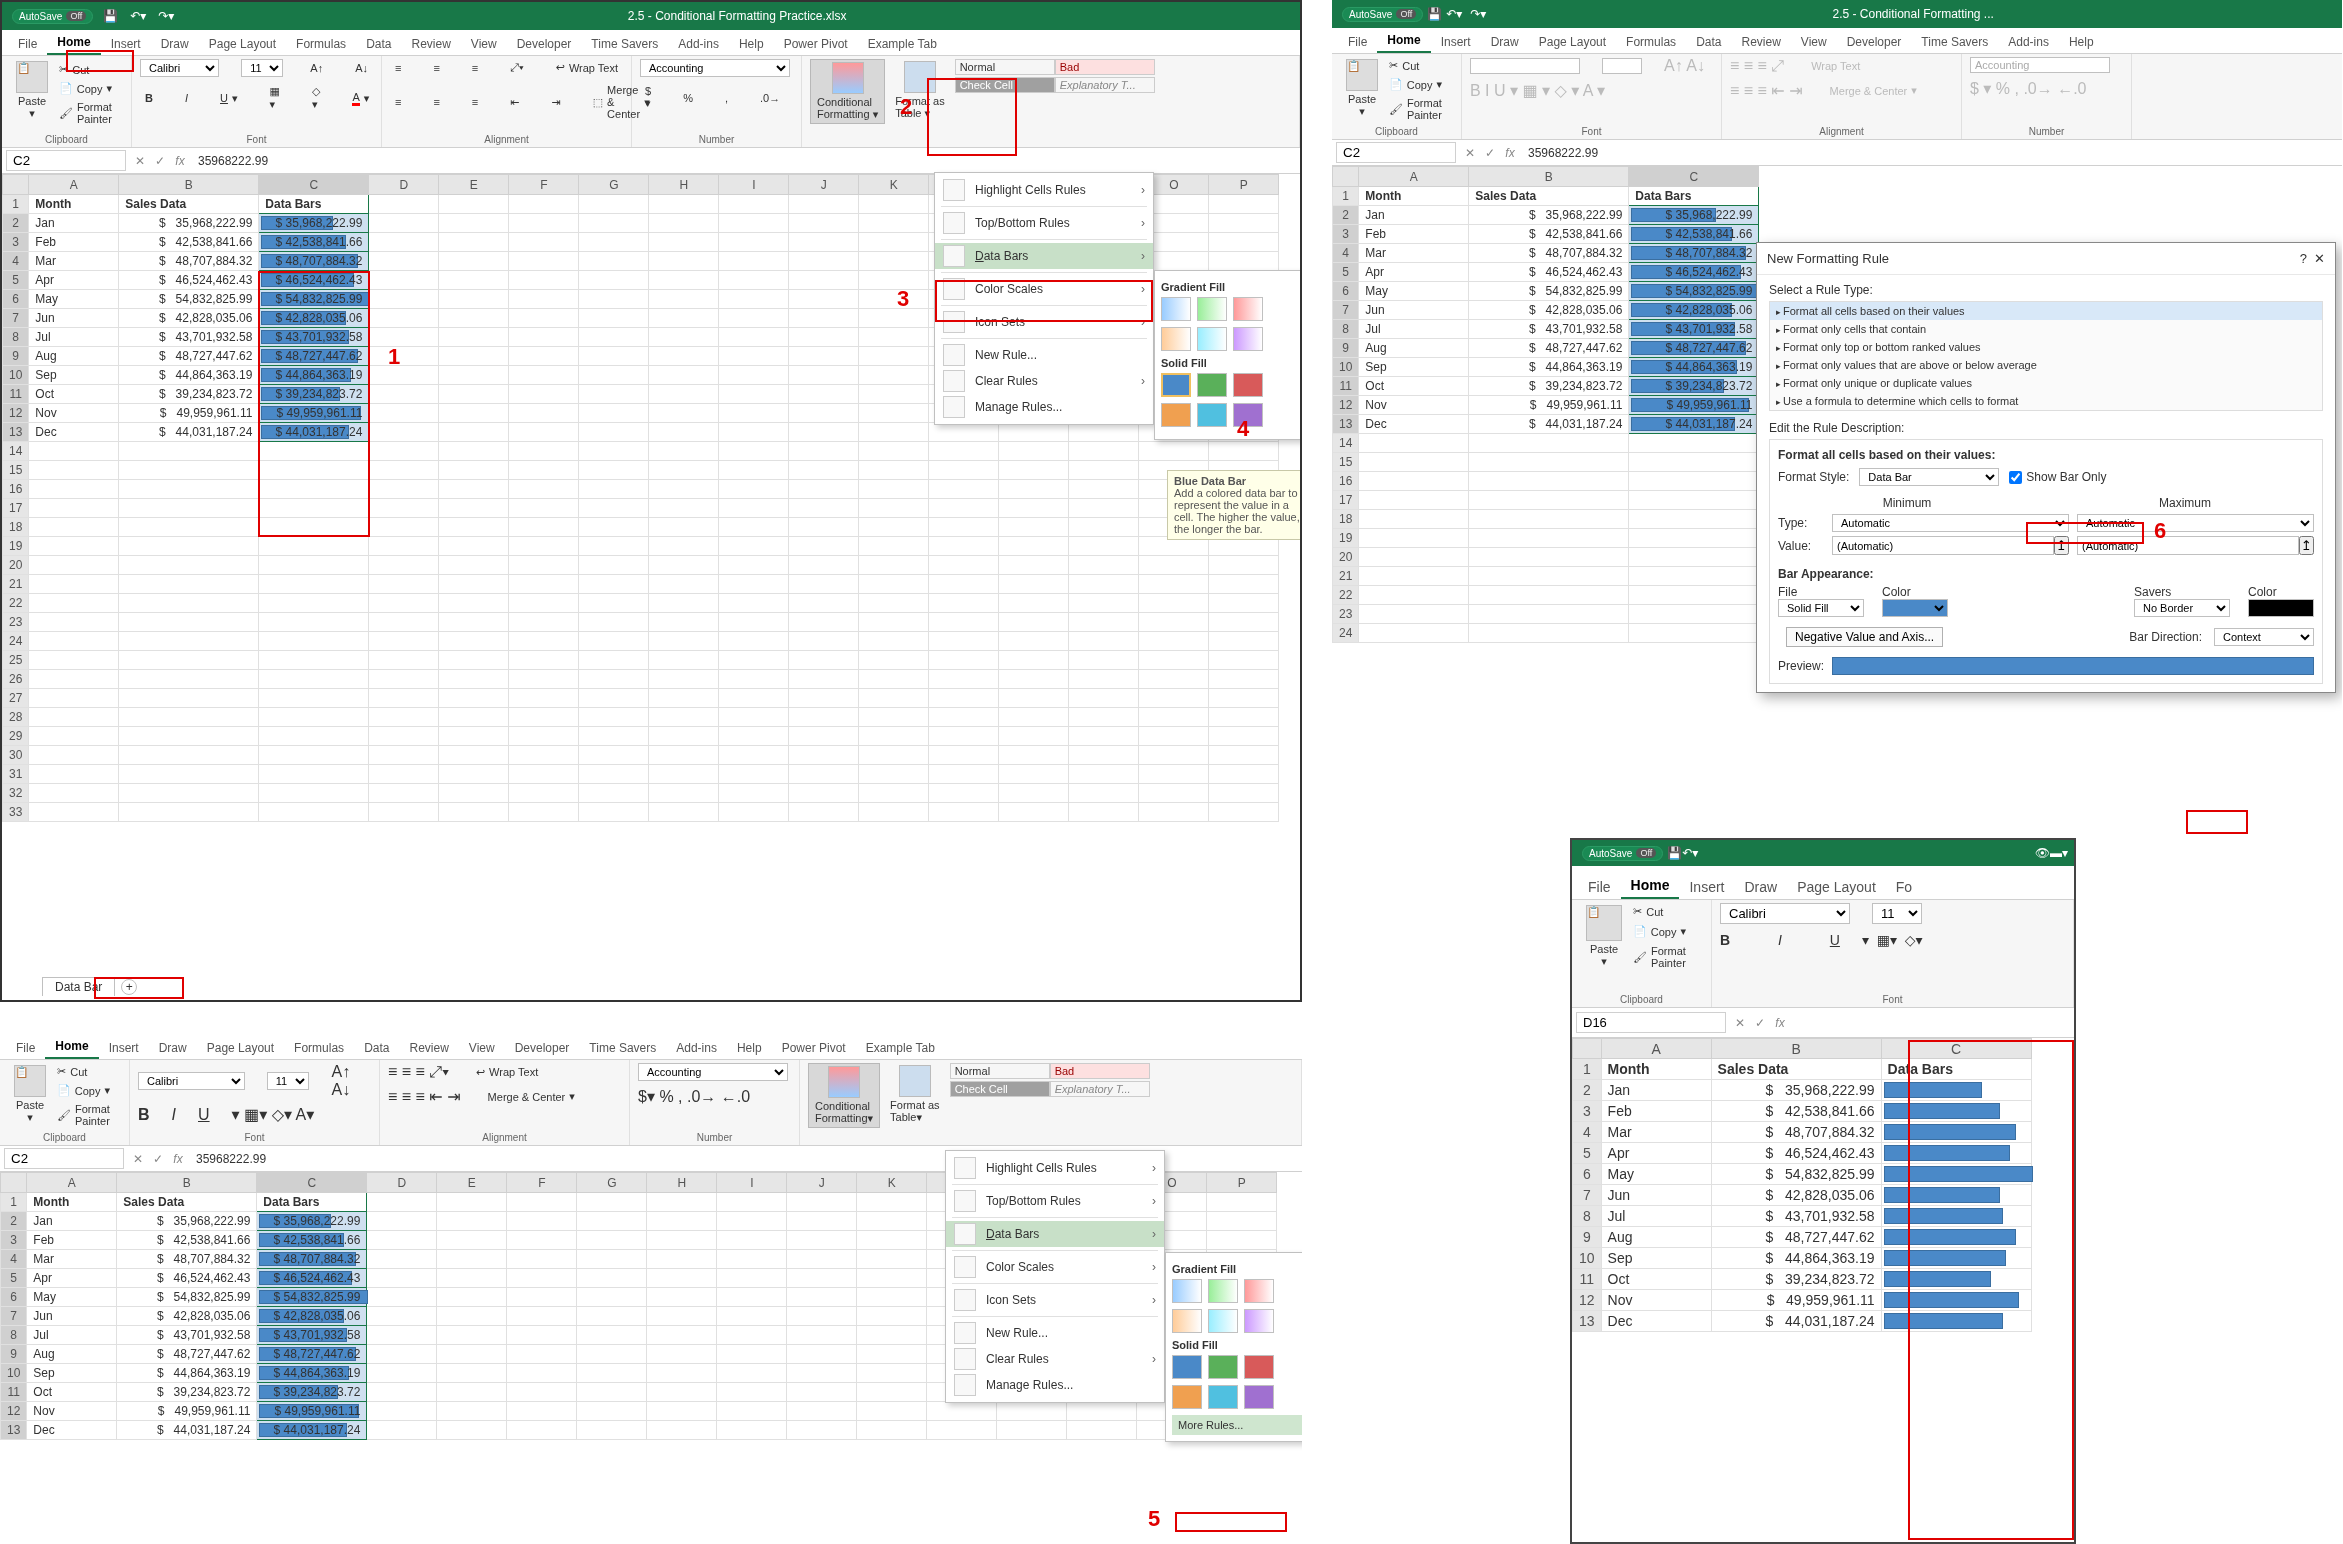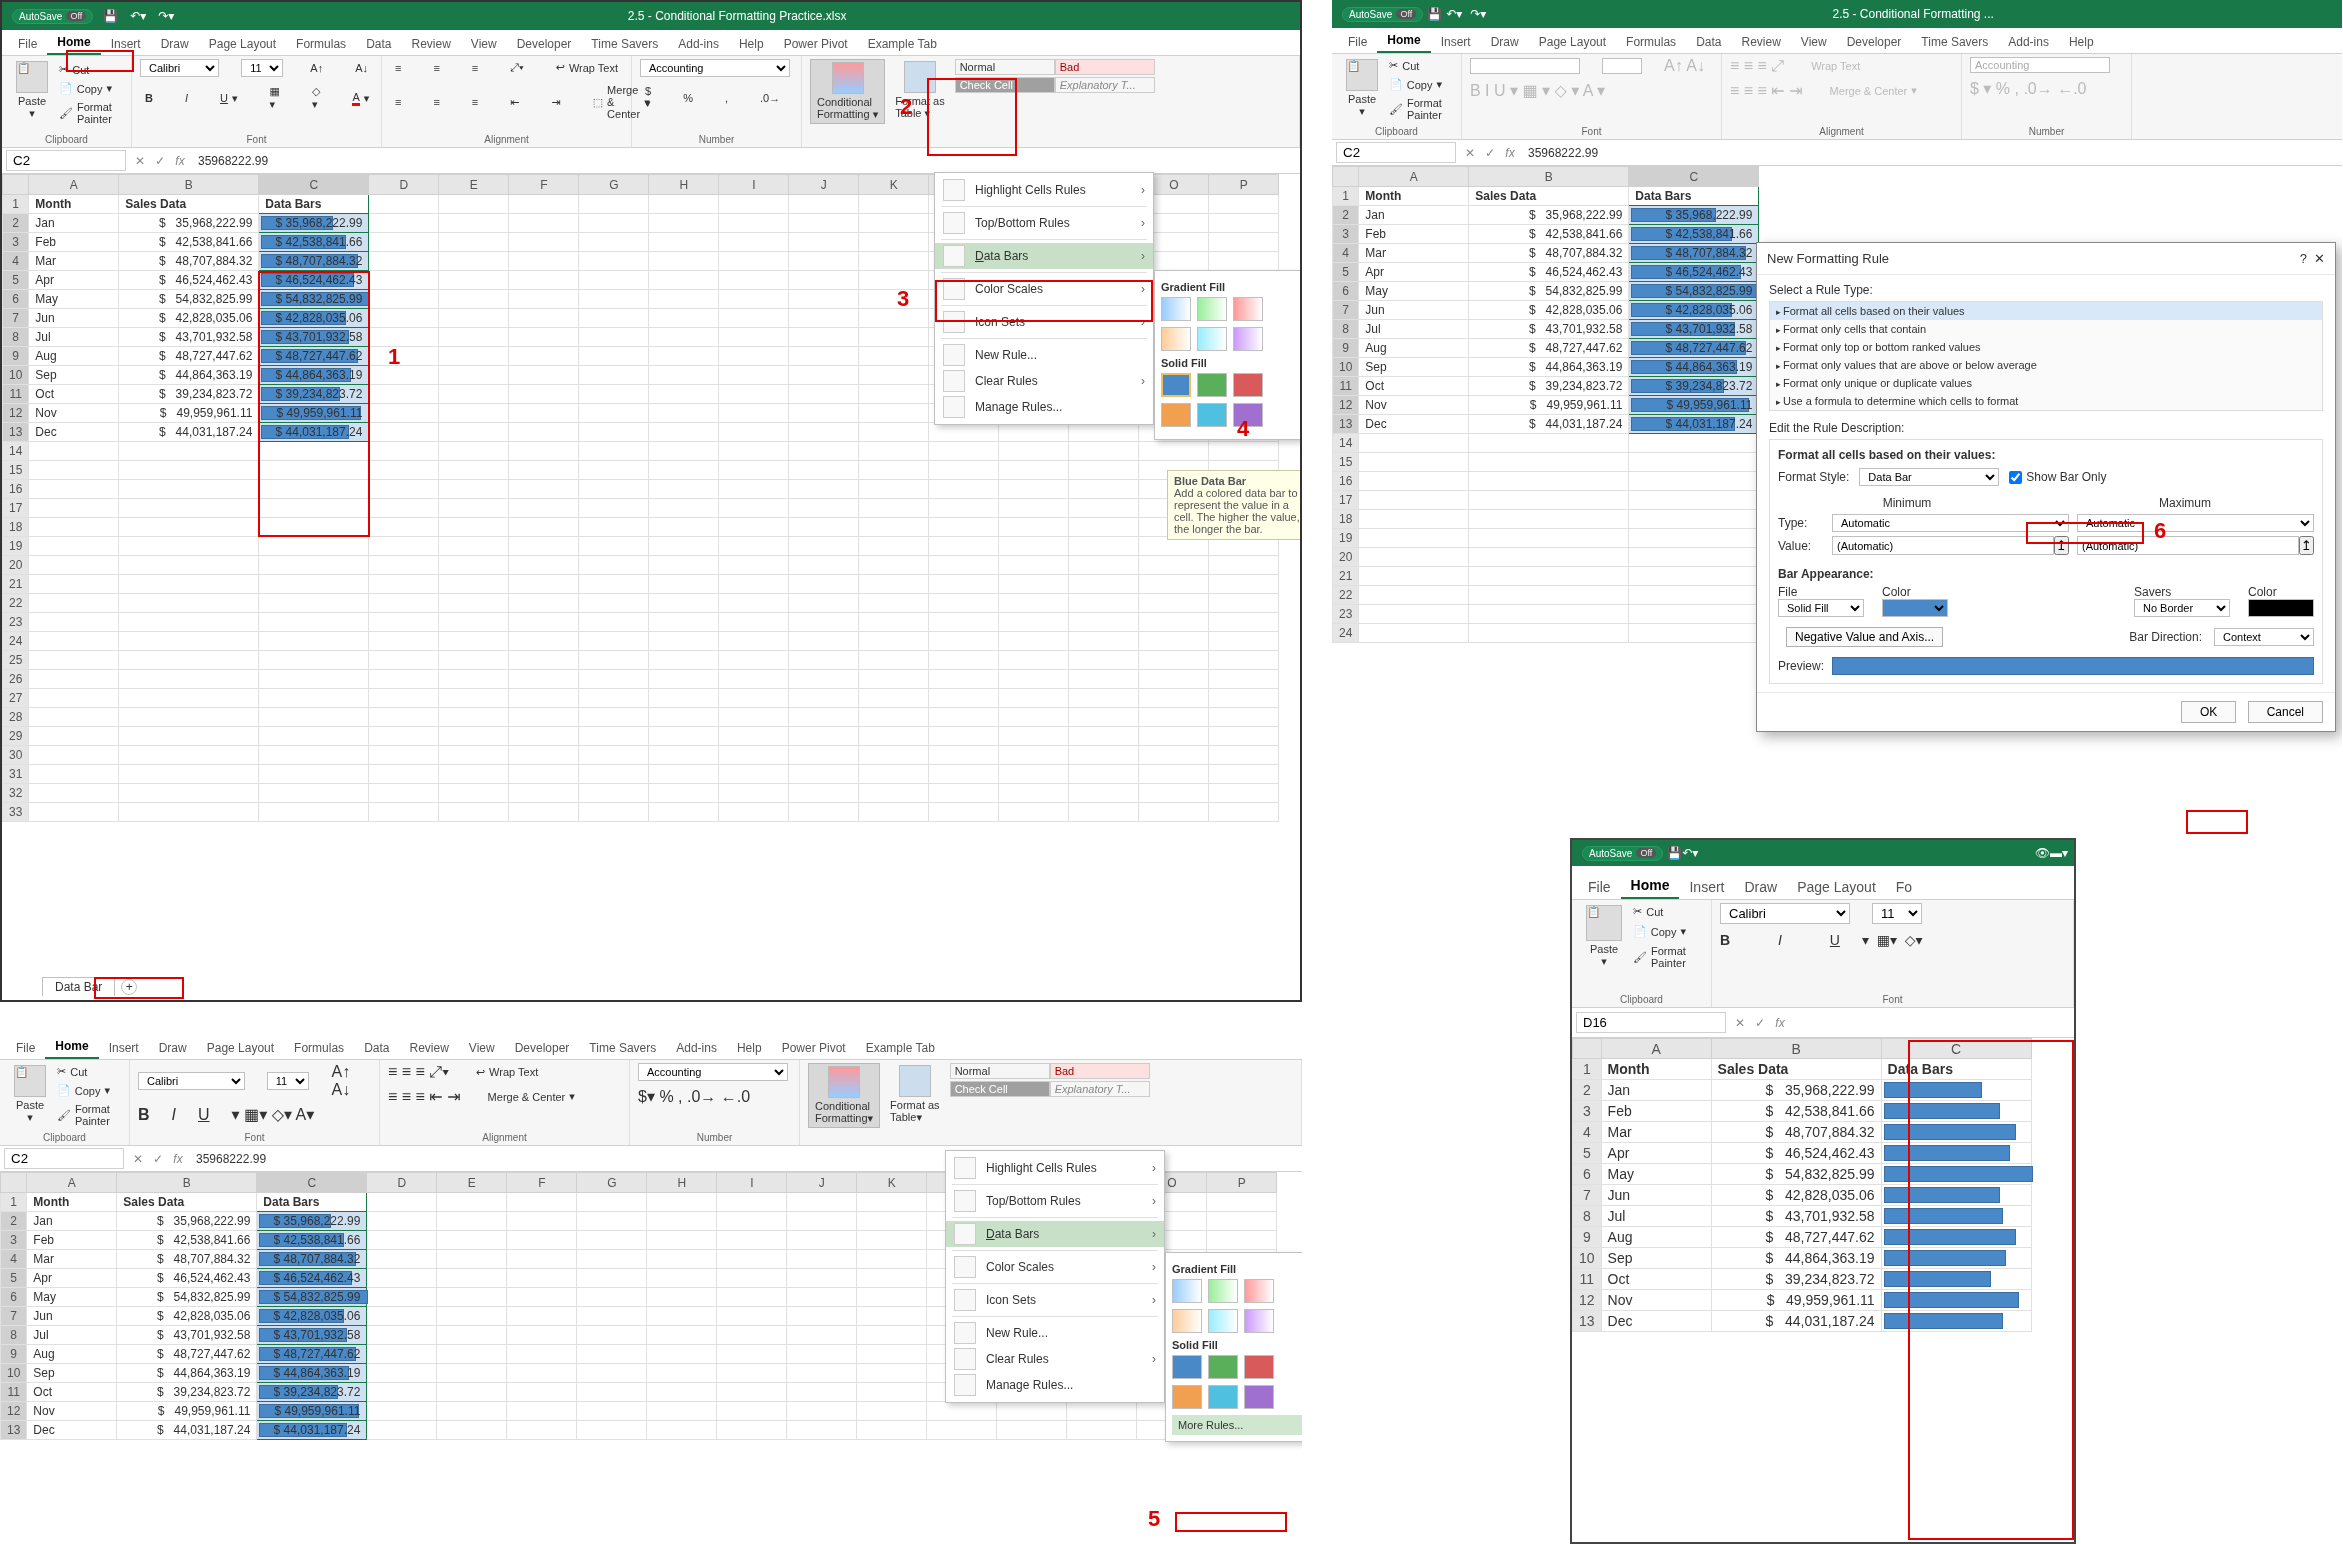--- a/index.html
+++ b/index.html
@@ -1368,24 +1368,20 @@
           <button class="dbtn" style="padding:2px 8px;">Negative Value and Axis...</button>
           <span style="margin-left:auto;">Bar Direction:</span>
           <select class="rsel" style="width:100px;"><option>Context</option></select>
         </div>
         <div style="display:flex;align-items:center;margin-top:10px;gap:8px;">
             <span>Preview:</span>
             <div style="flex:1;height:18px;background:#4a89c8;border:1px solid #3a6ea0;"></div>
           </div>
       </div>
     </div>
-    <div class="dfoot">
-      <button class="dbtn">OK</button>
-      <button class="dbtn">Cancel</button>
-    </div>
   </div>
   <div class="rbox" style="left:694px;top:522px;width:118px;height:22px;"></div>
     <div class="rnum" style="left:822px;top:518px;">6</div>
   <div class="rbox" style="left:854px;top:810px;width:62px;height:24px;"></div>
 </div>
 
 <div class="panel" id="p3" style="left:0; top:1034px; width:1302px; height:510px; border:none;">
   <div class="tabsrow" id="tabs3">
       <div class="tab">File</div>
       <div class="tab active">Home</div>

